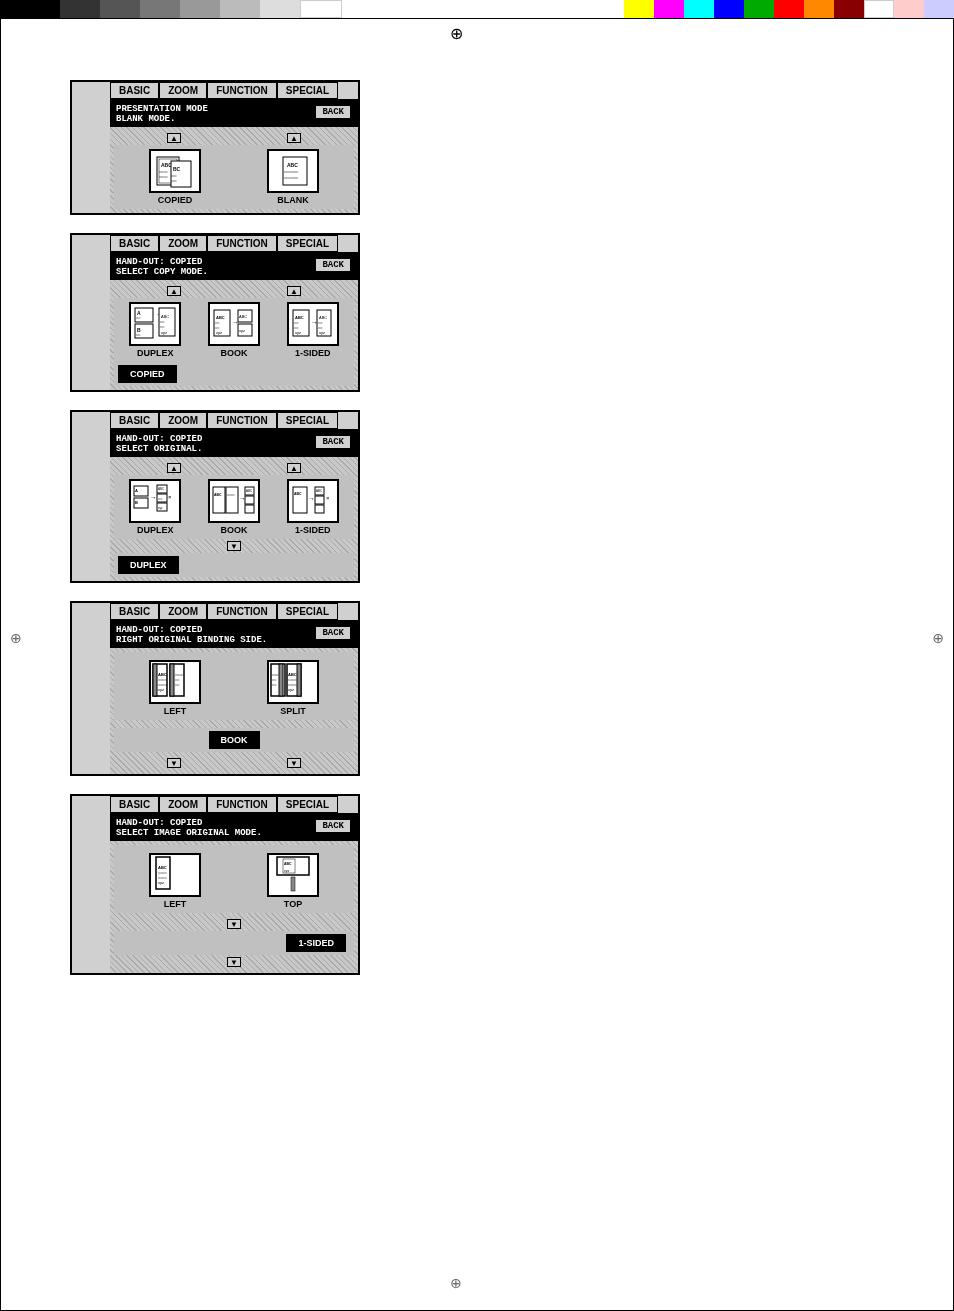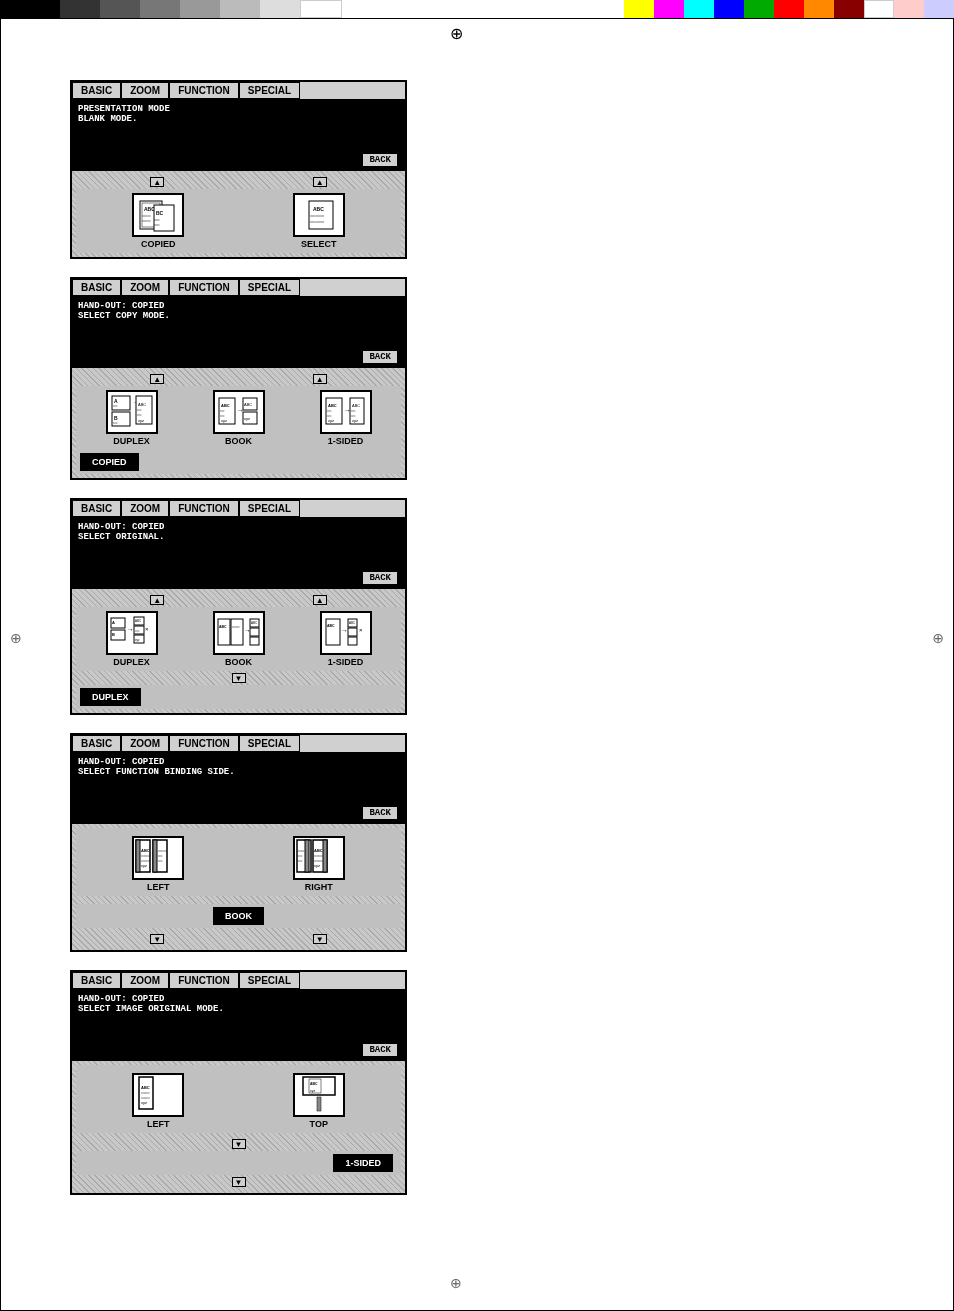--- a/index.html
+++ b/index.html
@@ -42,21 +42,22 @@
     .cb-darkred { background: #800; width: 30px; }
     .cb-white2 { background: #fff; border: 1px solid #ccc; width: 30px; }
     .cb-pink { background: #fcc; width: 30px; }
     .cb-lightblue { background: #ccf; width: 30px; }
 
     
     .panel {
       border: 2px solid #000;
       margin-bottom: 18px;
       background: #d0d0d0;
-      width: 337px;
+      width: 290px;
+      padding-left: 38px;
     }
 
     
     .tab-bar {
       display: flex;
       background: #d0d0d0;
       border-bottom: 2px solid #000;
     }
     .tab {
       padding: 2px 8px;
@@ -81,21 +82,20 @@
       align-items: flex-start;
     }
     .back-btn {
       background: #d0d0d0;
       color: #000;
       font-size: 9px;
       font-weight: bold;
       border: 2px solid #000;
       padding: 1px 6px;
       cursor: pointer;
-      margin-top: 48px;
     }
 
     
     .panel-body {
       background: #b0b0b0;
       padding: 4px;
     }
 
     
     .scroll-row {
@@ -274,21 +274,21 @@
         <div class="option-btn">
           <div class="option-icon">
             <svg width="44" height="36">
 
               <rect x="12" y="4" width="24" height="28" fill="white" stroke="#000" stroke-width="1"></rect>
               <text x="16" y="14" font-size="5" font-family="Arial" font-weight="bold">ABC</text>
               <text x="13" y="20" font-size="4" font-family="Arial">═════</text>
               <text x="13" y="26" font-size="4" font-family="Arial">═════</text>
             </svg>
           </div>
-          <div class="option-label">SELECT</div>
+          <div class="option-label">BLANK</div>
         </div>
       </div>
     </div>
   </div>
 
   <div class="panel">
     <div class="tab-bar">
       <div class="tab">BASIC</div>
       <div class="tab">ZOOM</div>
       <div class="tab">FUNCTION</div>
@@ -466,21 +466,21 @@
   <div class="panel">
     <div class="tab-bar">
       <div class="tab">BASIC</div>
       <div class="tab">ZOOM</div>
       <div class="tab">FUNCTION</div>
       <div class="tab">SPECIAL</div>
     </div>
     <div class="panel-header">
       <div>
         <div>HAND-OUT: COPIED</div>
-        <div>SELECT FUNCTION BINDING SIDE.</div>
+        <div>RIGHT ORIGINAL BINDING SIDE.</div>
       </div>
       <div class="back-btn">BACK</div>
     </div>
     <div class="panel-body hatch-bg">
       <div class="options-row" style="padding-top: 8px;">
 
         <div class="option-btn">
           <div class="option-icon">
             <svg width="52" height="44">
               <rect x="2" y="4" width="14" height="32" fill="white" stroke="#000" stroke-width="1.5"></rect>
@@ -508,21 +508,21 @@
               <text x="3" y="26" font-size="3" font-family="Arial">══</text>
               <rect x="10" y="4" width="4" height="32" fill="#888" stroke="#000" stroke-width="1"></rect>
               <rect x="18" y="4" width="14" height="32" fill="white" stroke="#000" stroke-width="1.5"></rect>
               <text x="19" y="16" font-size="4" font-family="Arial" font-weight="bold">ABC</text>
               <text x="19" y="21" font-size="3" font-family="Arial">════</text>
               <text x="19" y="26" font-size="3" font-family="Arial">════</text>
               <text x="19" y="31" font-size="4" font-family="Arial">xyz</text>
               <rect x="28" y="4" width="4" height="32" fill="#888" stroke="#000" stroke-width="1"></rect>
             </svg>
           </div>
-          <div class="option-label">RIGHT</div>
+          <div class="option-label">SPLIT</div>
         </div>
       </div>
       <div style="height: 8px;"></div>
       <div class="status-bar" style="justify-content:center;">
         <div class="status-btn">BOOK</div>
       </div>
       <div style="height: 4px;"></div>
       <div class="scroll-row">
         <div class="scroll-arrow">▼</div>
         <div class="scroll-arrow">▼</div>

